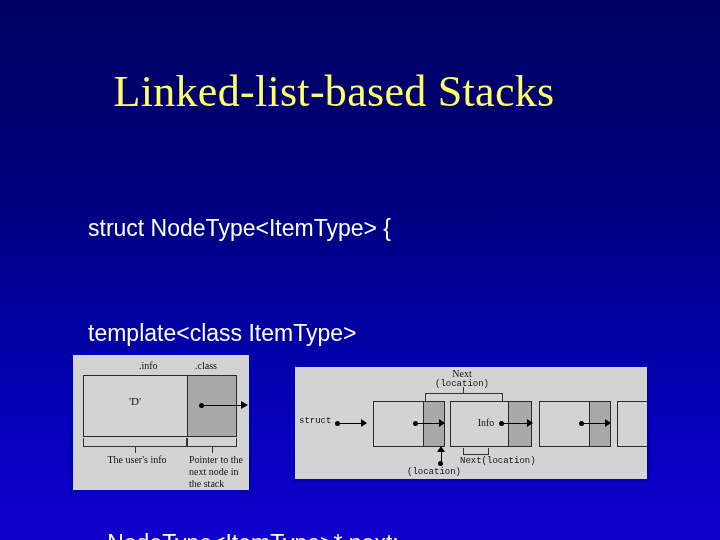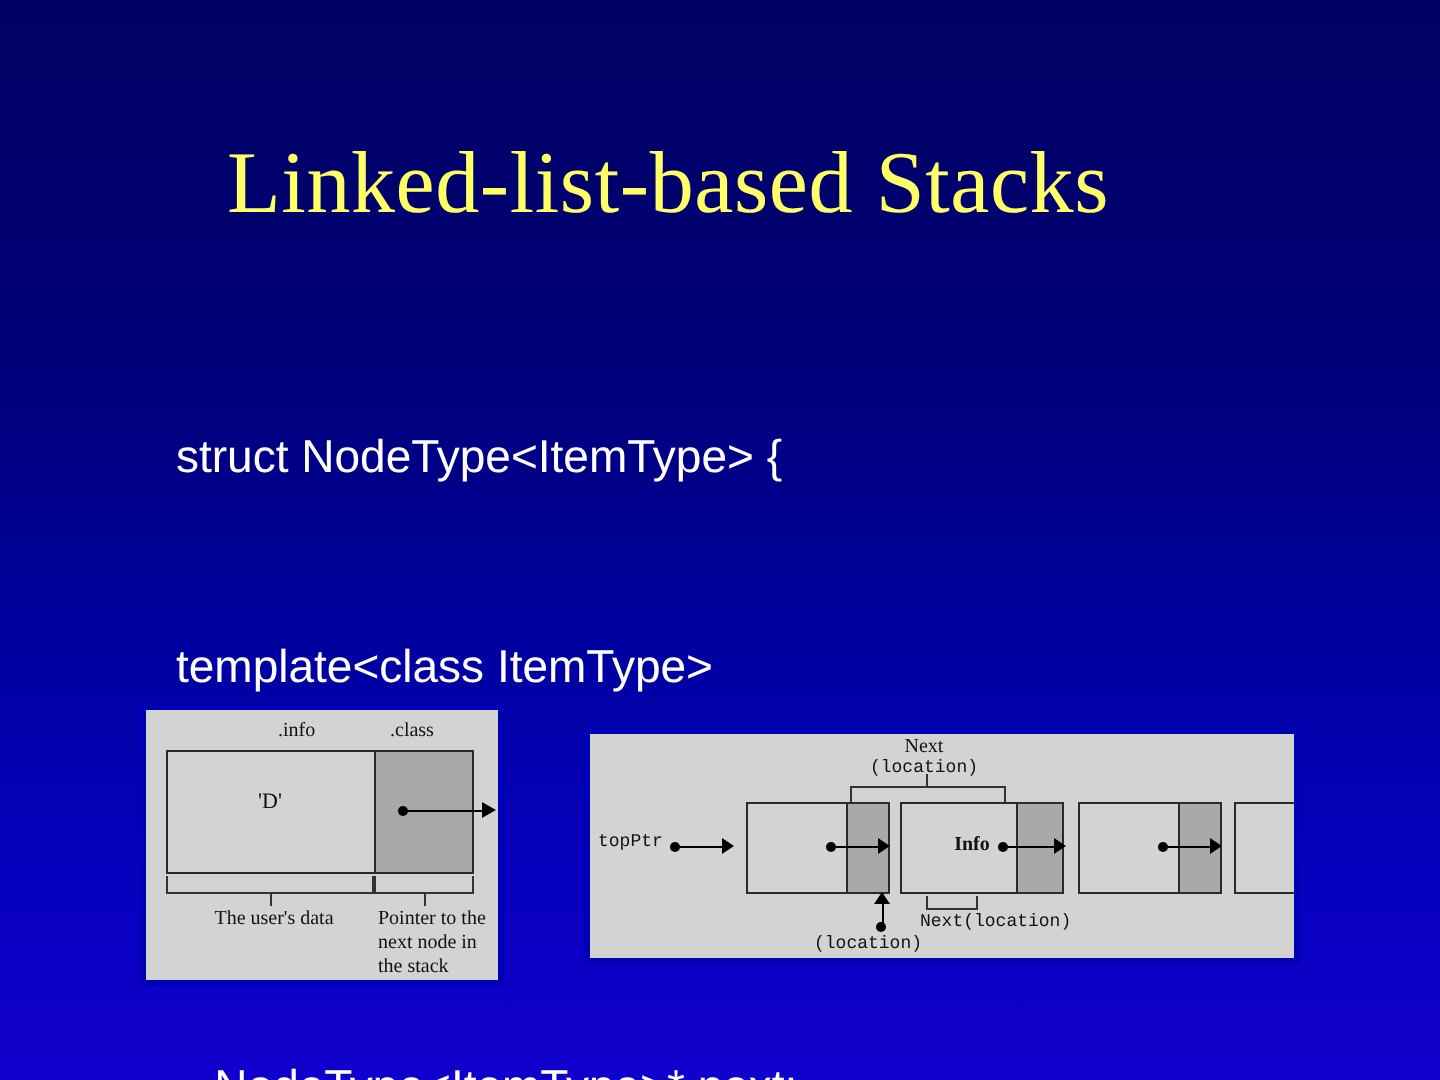--- a/index.html
+++ b/index.html
@@ -330,47 +330,47 @@
 
       <div id="lf-dot"></div>
       <div id="lf-arrowline"></div>
       <div id="lf-arrowhead"></div>
 
       <div class="lf-brace" id="lf-brace-info"></div>
       <div class="lf-brace" id="lf-brace-next"></div>
       <div class="lf-tick" id="lf-tick-info"></div>
       <div class="lf-tick" id="lf-tick-next"></div>
 
-      <div class="lf-caption" id="lf-cap-left">The user's data</div>
+      <div class="lf-caption" id="lf-cap-left">The user's info</div>
       <div class="lf-caption" id="lf-cap-right">Pointer to the next node in the stack</div>
 
     </div>
   </div>
 
   <div id="fig-right" class="figpanel">
     <div class="inner">
 
-      <div id="rf-topptr">topPtr</div>
+      <div id="rf-topptr">struct</div>
       <div class="rf-dot" style="left:40px;"></div>
       <div class="rf-seg" style="left:45px; width:22px;"></div>
       <div class="rf-head" style="left:66px;"></div>
 
       <div class="rf-node" style="left:78px; width:72px;">
         <div class="rf-info" style="width:50px;"></div>
         <div class="rf-next" style="left:50px; width:22px;"></div>
       </div>
       <div class="rf-dot" style="left:118px;"></div>
       <div class="rf-seg" style="left:123px; width:22px;"></div>
       <div class="rf-head" style="left:144px;"></div>
 
       <div class="rf-node" style="left:155px; width:82px;">
         <div class="rf-info" style="width:58px;"></div>
         <div class="rf-next" style="left:58px; width:24px;"></div>
       </div>
-      <div id="rf-info-text" style="left:155px; width:72px;font-weight:bold;">Info</div>
+      <div id="rf-info-text" style="left:155px; width:72px;">Info</div>
       <div class="rf-dot" style="left:204px;"></div>
       <div class="rf-seg" style="left:209px; width:24px;"></div>
       <div class="rf-head" style="left:232px;"></div>
 
       <div class="rf-node" style="left:244px; width:72px;">
         <div class="rf-info" style="width:50px;"></div>
         <div class="rf-next" style="left:50px; width:22px;"></div>
       </div>
       <div class="rf-dot" style="left:284px;"></div>
       <div class="rf-seg" style="left:289px; width:22px;"></div>

